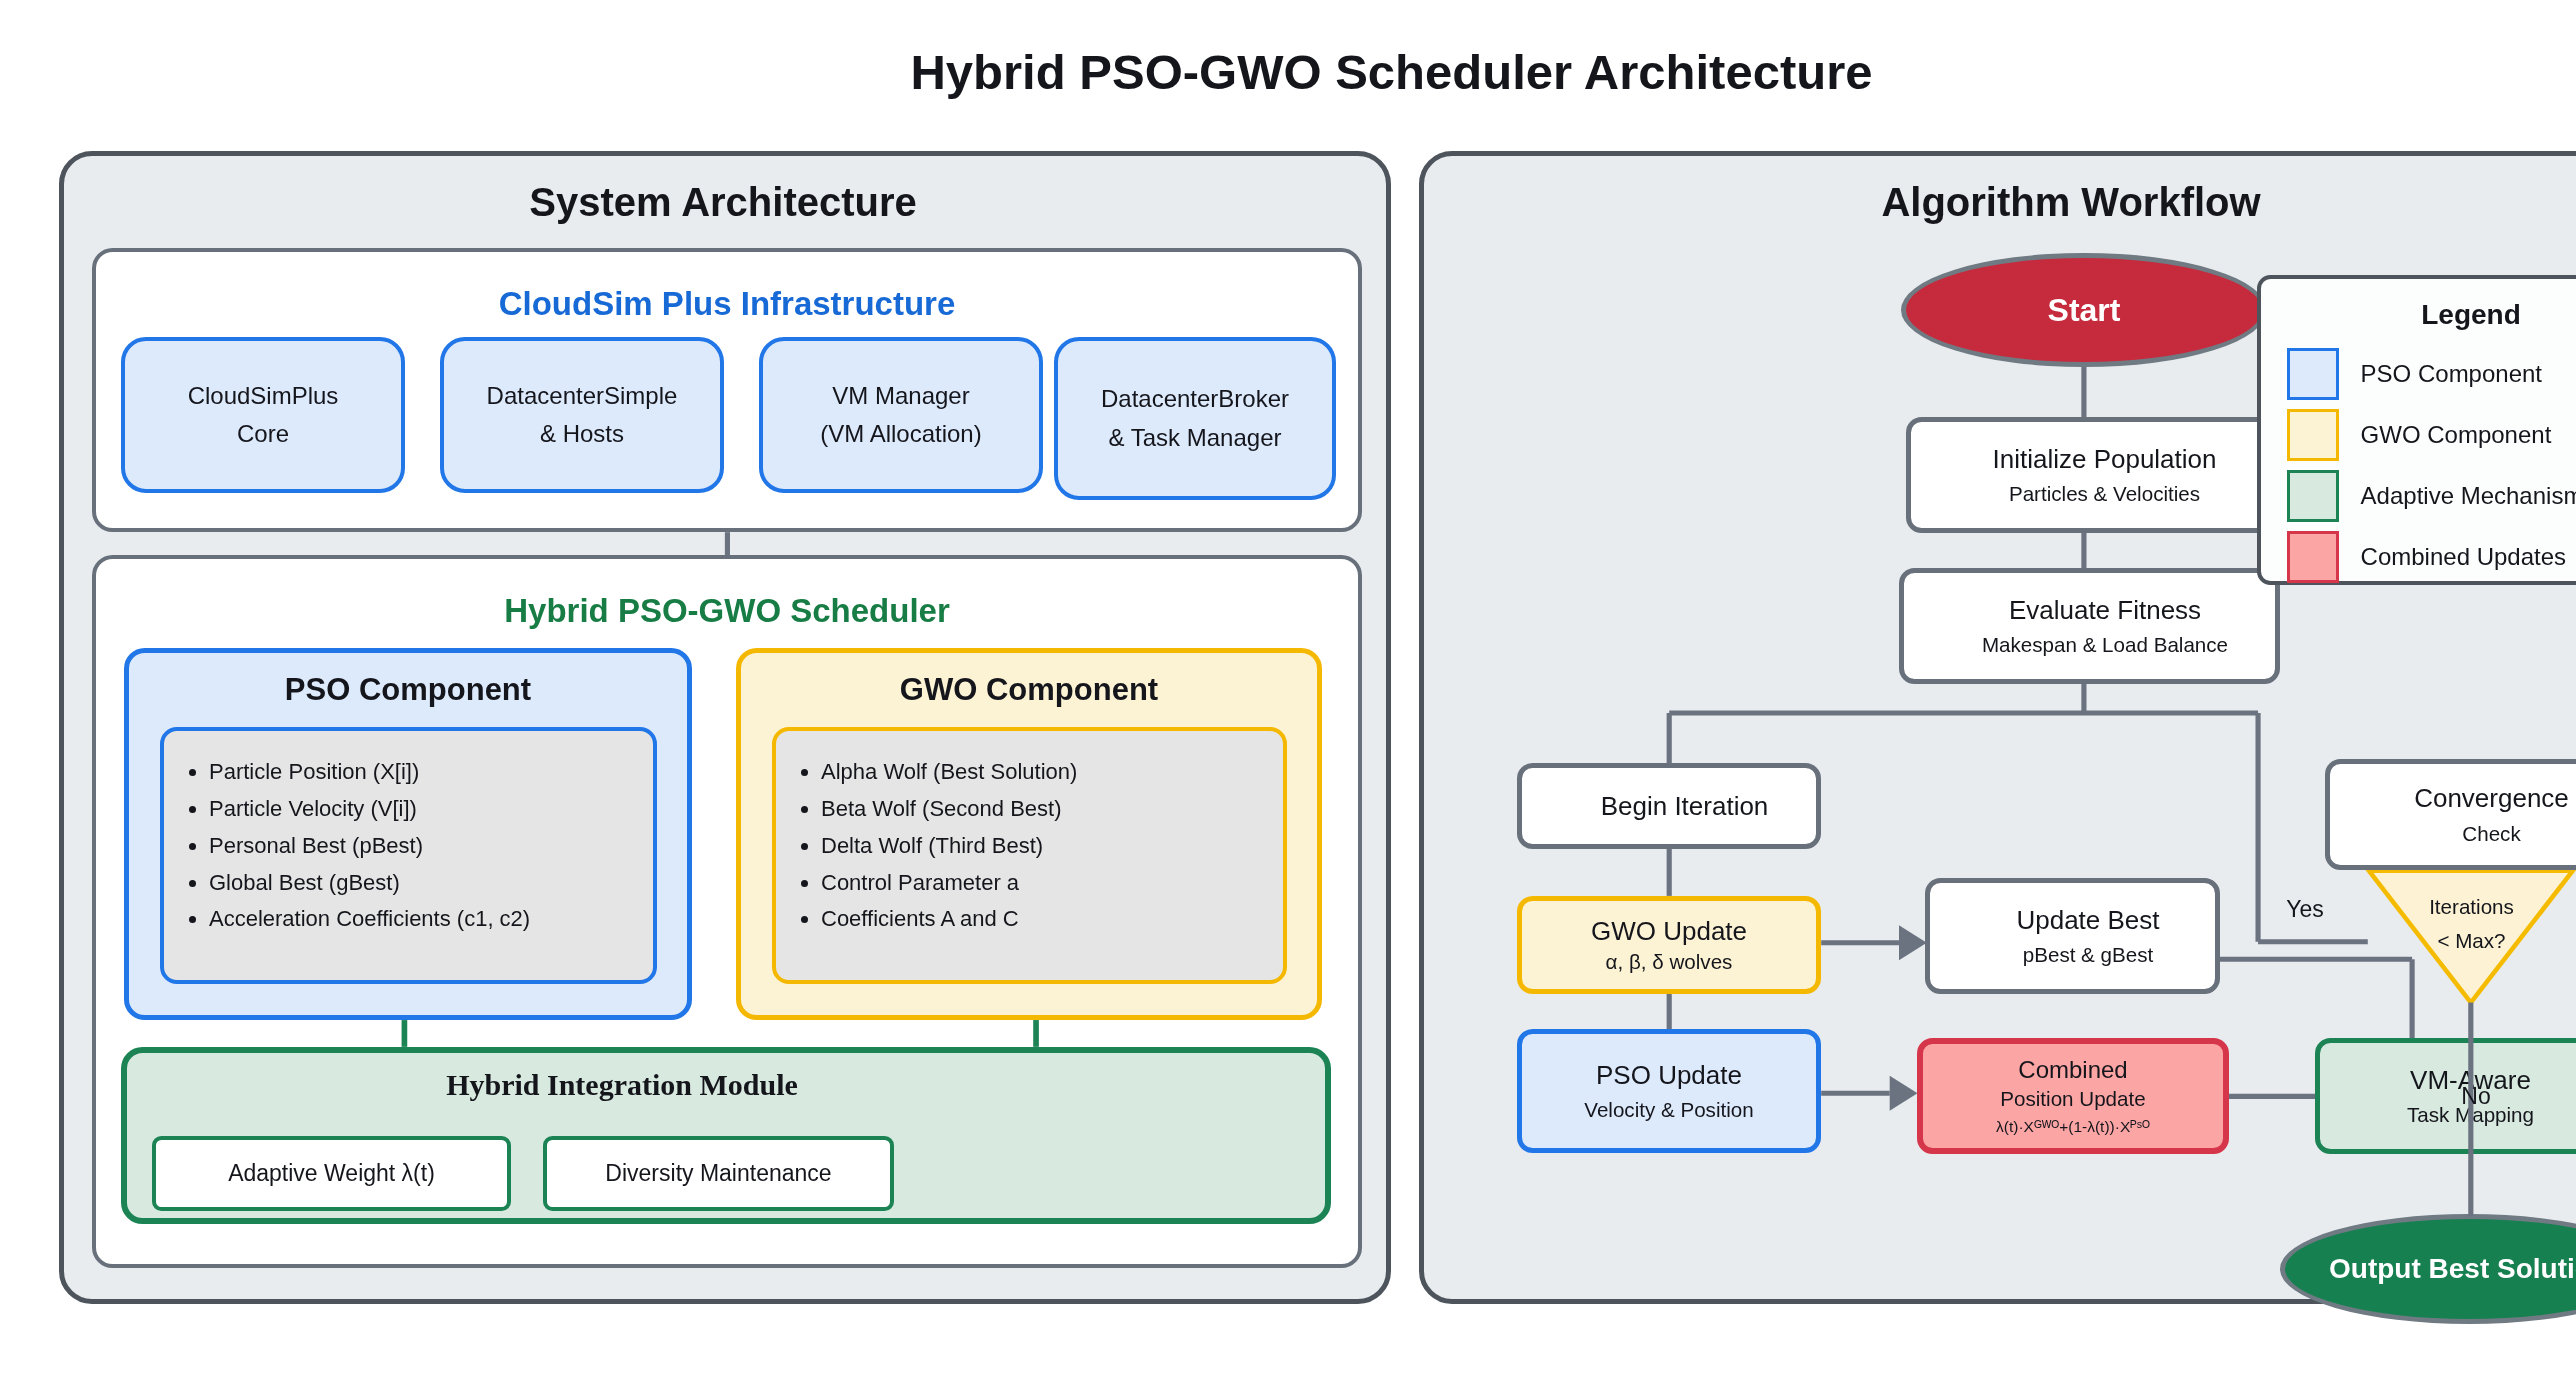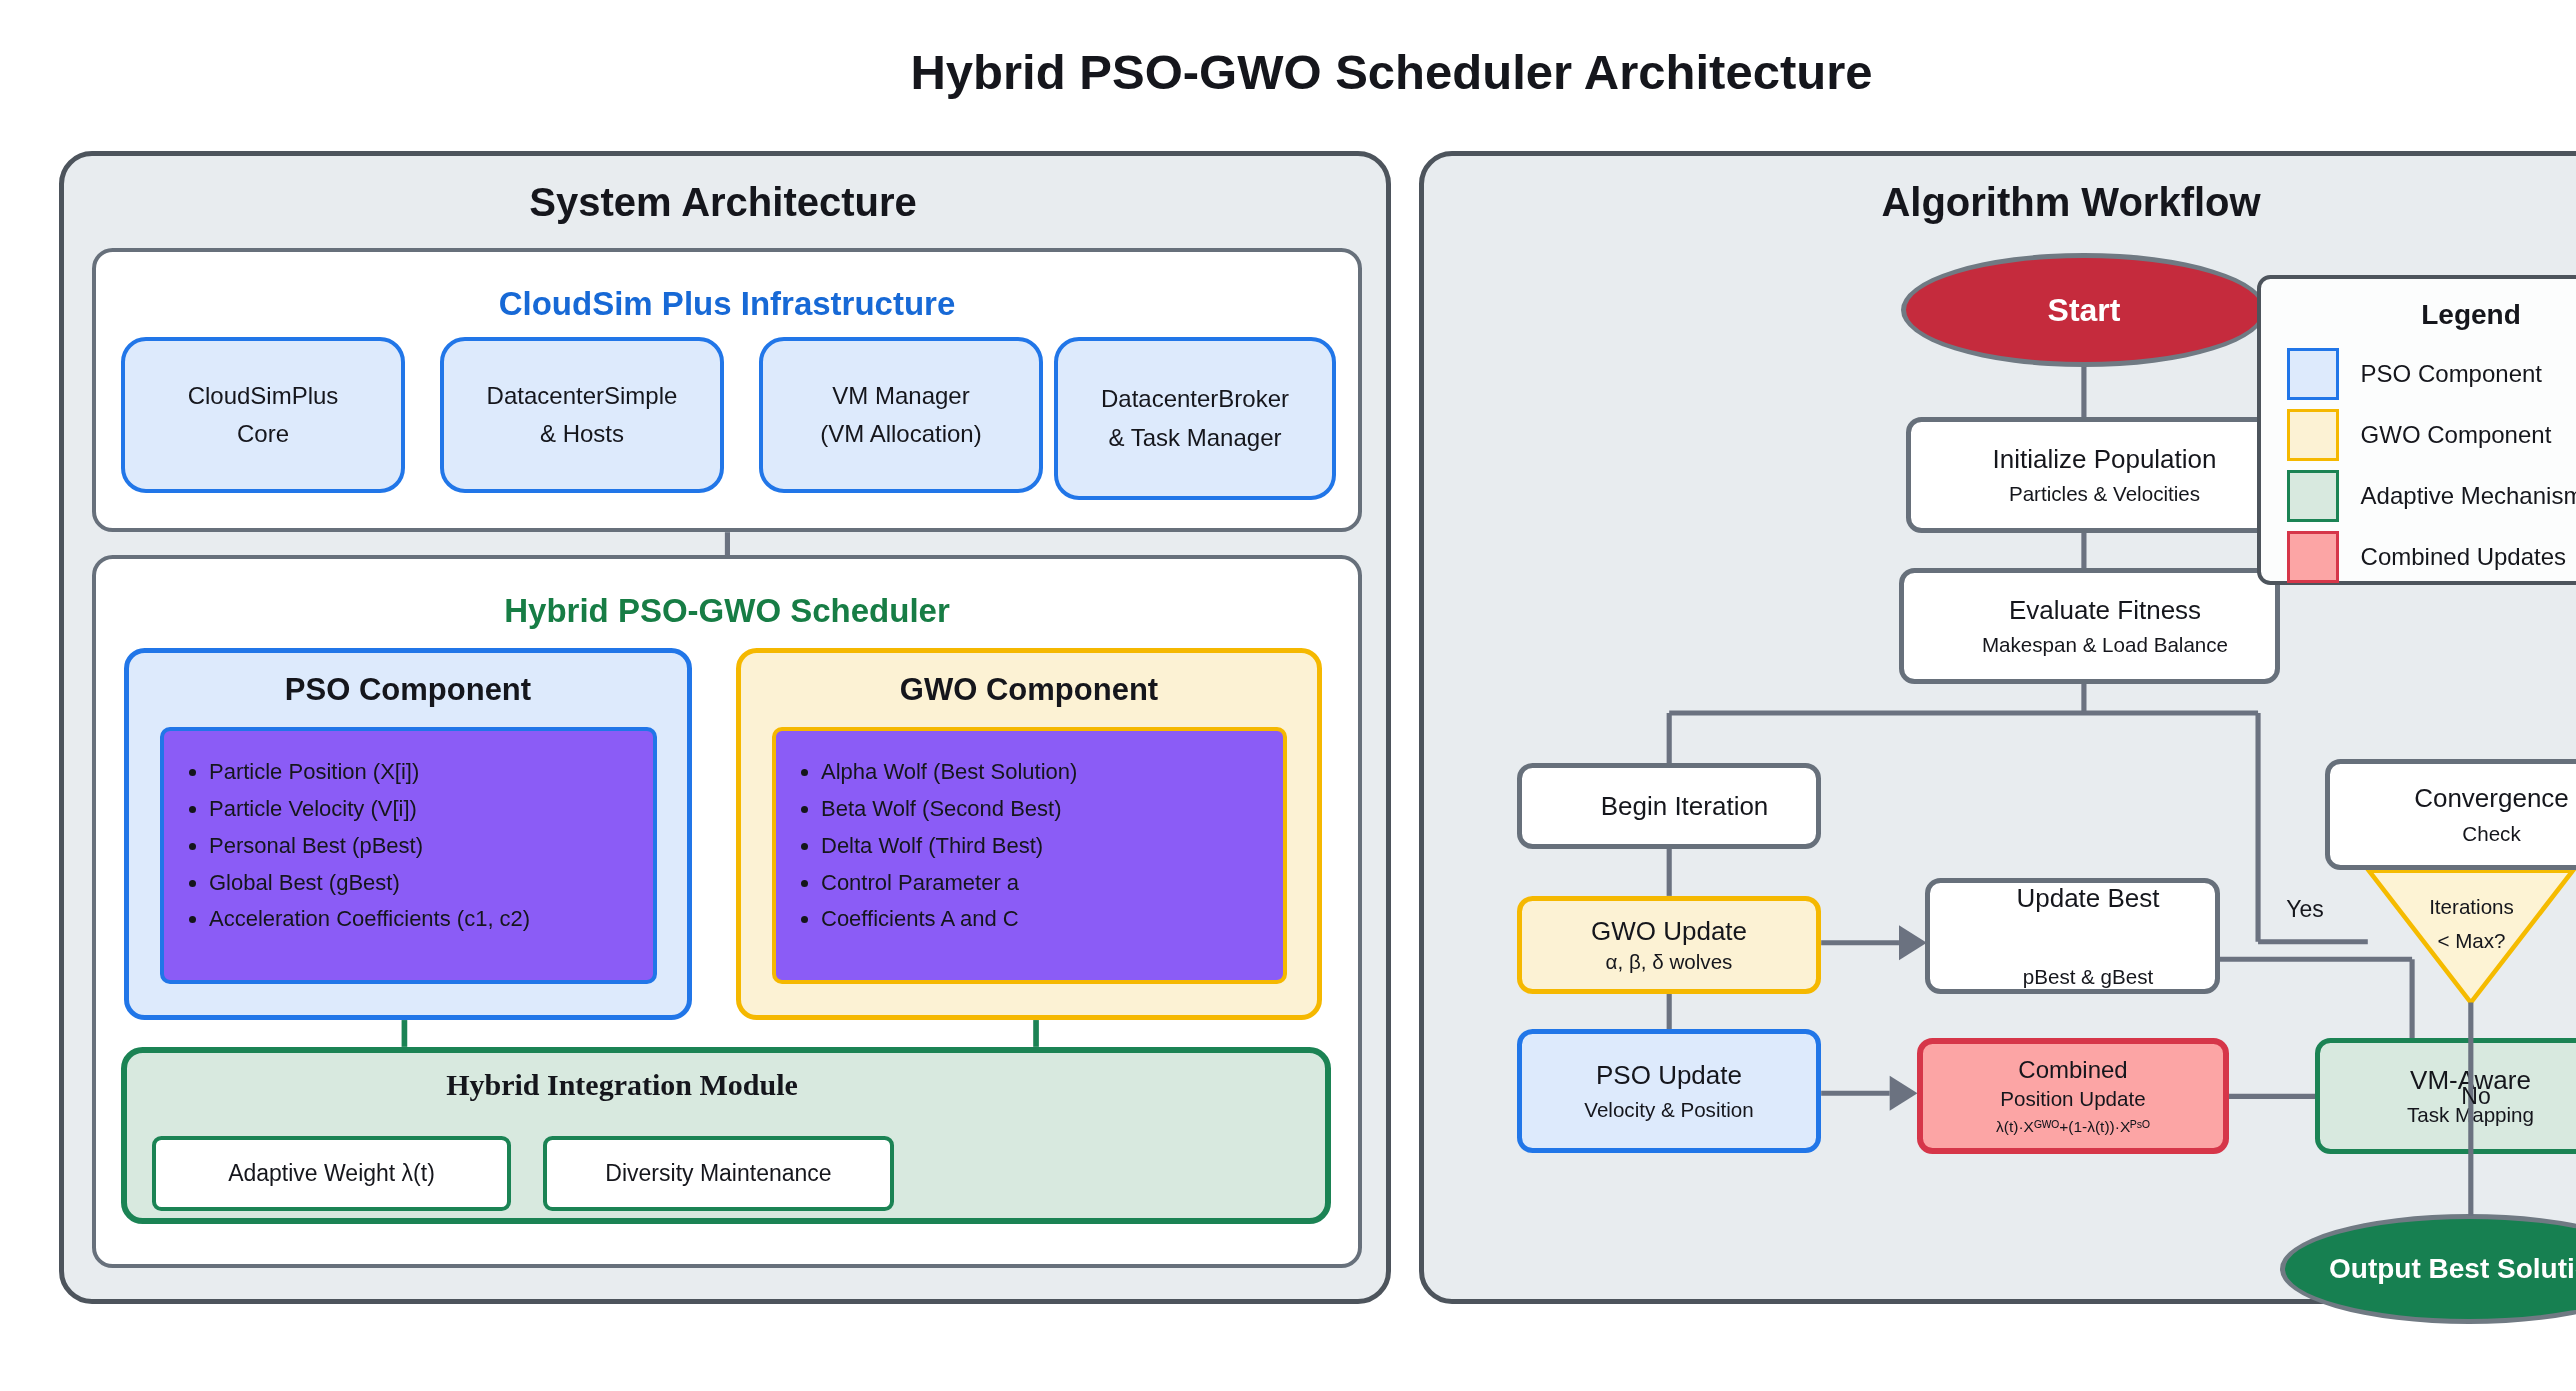--- a/index.html
+++ b/index.html
@@ -23,21 +23,21 @@
   .infra-box{background:#ddeafc; border:4.1px solid #2176e8; border-radius:25px;
              font-size:24px; line-height:1.6;}
 
   .pso-fill{background:#ddeafc; border-color:#2176e8;}
   .gwo-fill{background:#fcf2d4; border-color:#f5b800;}
   .green-fill{background:#d8e9df; border-color:#1b8354;}
   .pink-fill{background:#fca5a5; border-color:#d63649;}
 
   .comp-box{border-style:solid; border-width:5.7px; border-radius:20.6px;}
   .comp-title{font-size:31px; font-weight:700;}
-  .inner-box{background:#8b5cf6; border-style:solid; border-width:4.1px; border-radius:10px;}
+  .inner-box{background:#e5e5e5; border-style:solid; border-width:4.1px; border-radius:17px;}
   .bullets{margin:0; padding:17.5px 0 0 45px; list-style:disc; font-size:22px; text-align:left;}
   .bullets li{margin:10.8px 0;}
 
   .integ-box{background:#d8e9df; border:6.7px solid #1b8354; border-radius:21.6px;}
   .integ-title{font-size:30px; font-weight:700;}
   .integ-item{background:#ffffff; border:4.1px solid #1b8354; border-radius:9.3px; font-size:23px;}
 
   .node{border-style:solid; border-width:5.2px; border-radius:15.5px;}
   .node-gray{background:#ffffff; border-color:#67707b;padding-left:31px;}
   .t1{font-size:26px;}
@@ -167,21 +167,21 @@
   <div class="abs center col node gwo-fill" style="left:1517px; top:896px; width:304px; height:98px;">
     <div class="t1">GWO Update</div>
     <div class="t2" style="margin-top:2.1px;">α, β, δ wolves</div>
   </div>
 
   <div class="abs center col node pso-fill" style="left:1517px; top:1029px; width:304px; height:124px;">
     <div class="t1">PSO Update</div>
     <div class="t2">Velocity &amp; Position</div>
   </div>
 
-  <div class="abs center col node node-gray" style="left:1925px; top:878px; width:295px; height:116px;justify-content:space-between;">
+  <div class="abs center col node node-gray" style="left:1925px; top:878px; width:295px; height:116px;">
     <div class="t1">Update Best</div>
     <div class="t2">pBest &amp; gBest</div>
   </div>
 
   <div class="abs center col node pink-fill" style="left:1917px; top:1038px; width:312px; height:116px; border-width:6.7px;">
     <div class="t1" style="font-size:24px;">Combined</div>
     <div class="t2" style="margin-top:3.1px;">Position Update</div>
     <div class="t3">λ(t)·Xᴳᵂᴼ+(1-λ(t))·Xᴾˢᴼ</div>
   </div>
 

